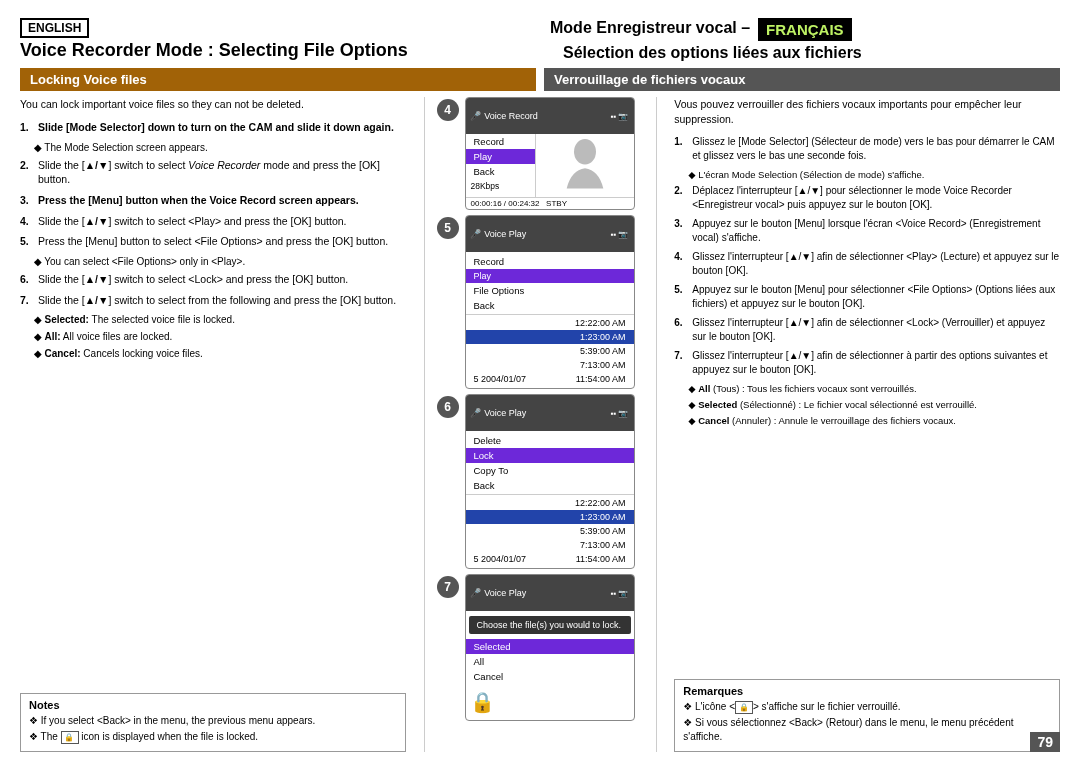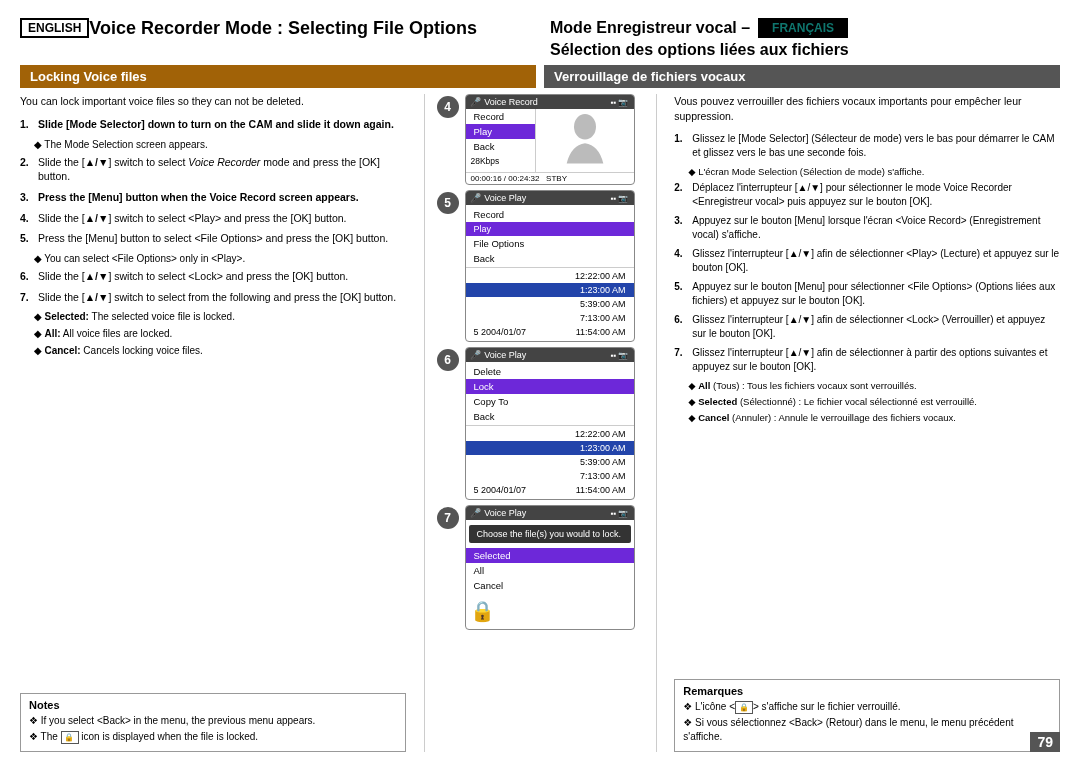--- a/index.html
+++ b/index.html
@@ -22,21 +22,21 @@
     
     .header {
       display: flex;
       align-items: flex-start;
       margin-bottom: 6px;
       gap: 0;
     }
     .header-left {
       width: 50%;
       display: flex;
-      flex-direction: row;
+      flex-direction: column;
     }
     .header-right {
       width: 50%;
       display: flex;
       flex-direction: column;
       padding-left: 10px;
     }
     .lang-badge {
       display: inline-block;
       border: 2px solid #000;
@@ -52,30 +52,31 @@
     }
     .fr-title-line1 {
       font-size: 16px;
       font-weight: bold;
       line-height: 1.2;
     }
     .fr-title-line2 {
       font-size: 16px;
       font-weight: bold;
       line-height: 1.2;
+      margin-left: 13px;
     }
     .lang-badge-fr {
       display: inline-block;
       border: 2px solid #000;
       font-weight: bold;
-      font-size: 12px;
-      padding: 1px 12px;
+      font-size: 15px;
+      padding: 1px 6px;
       margin-bottom: 2px;
       background: #000;
-      color: #0f766e;
+      color: #bef264;
     }
     .fr-header-top {
       display: flex;
       align-items: flex-start;
       gap: 8px;
     }
     
     .section-headers {
       display: flex;
       gap: 0;
@@ -170,21 +171,21 @@
       border: 1.5px solid #888;
       border-radius: 4px;
       overflow: hidden;
       width: 170px;
       background: #fff;
       font-size: 9.5px;
     }
     .screen-title-bar {
       background: #444;
       color: #fff;
-      padding: 2px 5px;
+      padding: 13px 5px;
       font-size: 9px;
       display: flex;
       justify-content: space-between;
       align-items: center;
     }
     .screen-title-bar .icons {
       display: flex;
       gap: 3px;
       font-size: 8px;
     }

